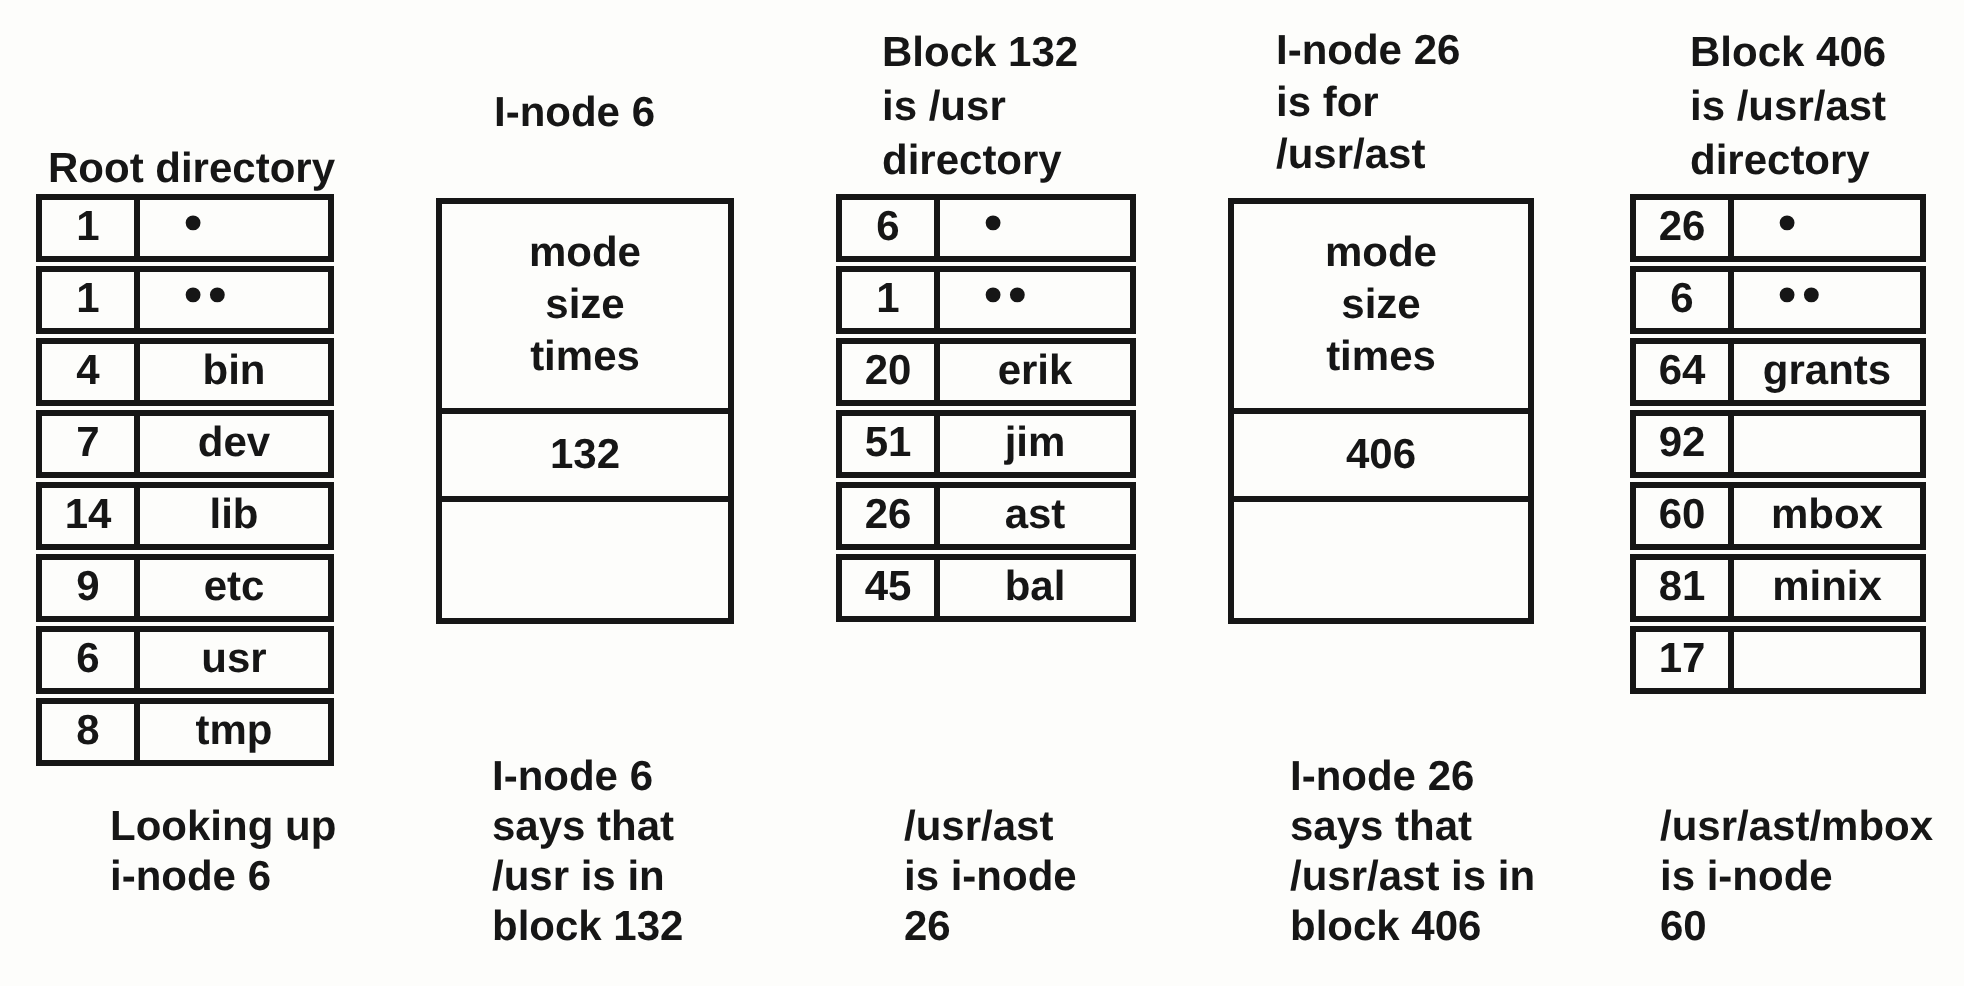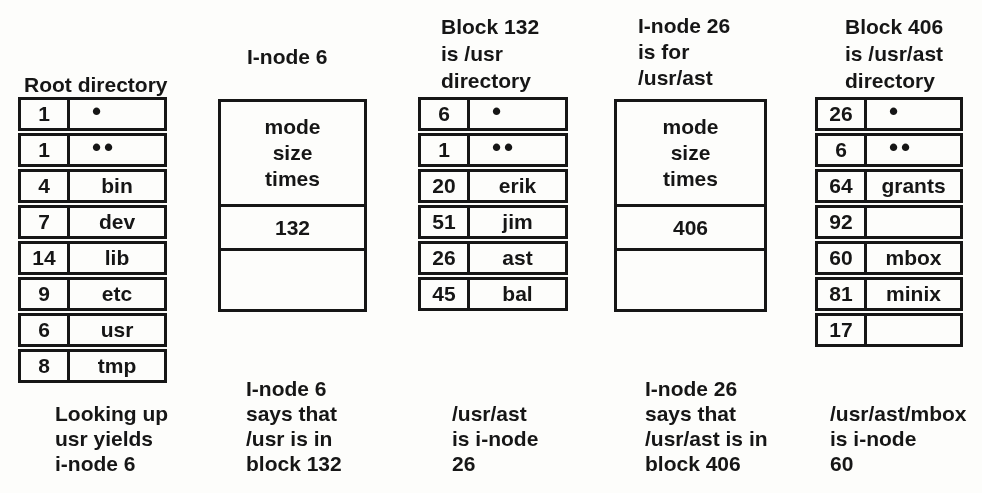--- a/index.html
+++ b/index.html
@@ -116,21 +116,20 @@
       <div class="name-cell">usr</div>
     </div>
     <div class="dir-row">
       <div class="num-cell">8</div>
       <div class="name-cell">tmp</div>
     </div>
   </div>
 
   <div class="caption" style="left:36px;top:401px;margin-left:19px;">
     <div>Looking up</div>
-    <div>usr yields</div>
     <div>i-node 6</div>
   </div>
 
   <div class="title" style="left:247px;top:44px;line-height:26px;">
     <div>I-node 6</div>
   </div>
 
   <div class="inode-box" style="left:218px;top:99px;width:149px;">
     <div class="inode-fields">
       <div>mode</div>

